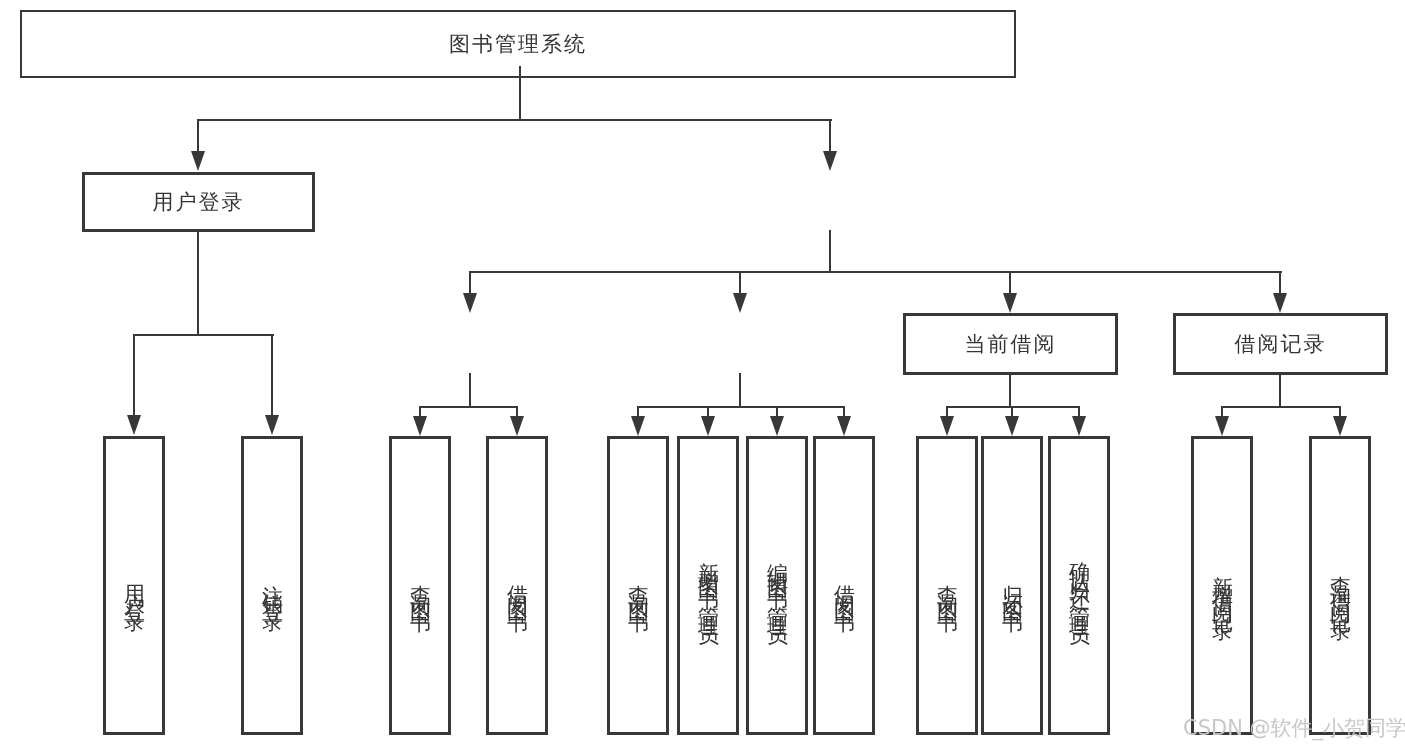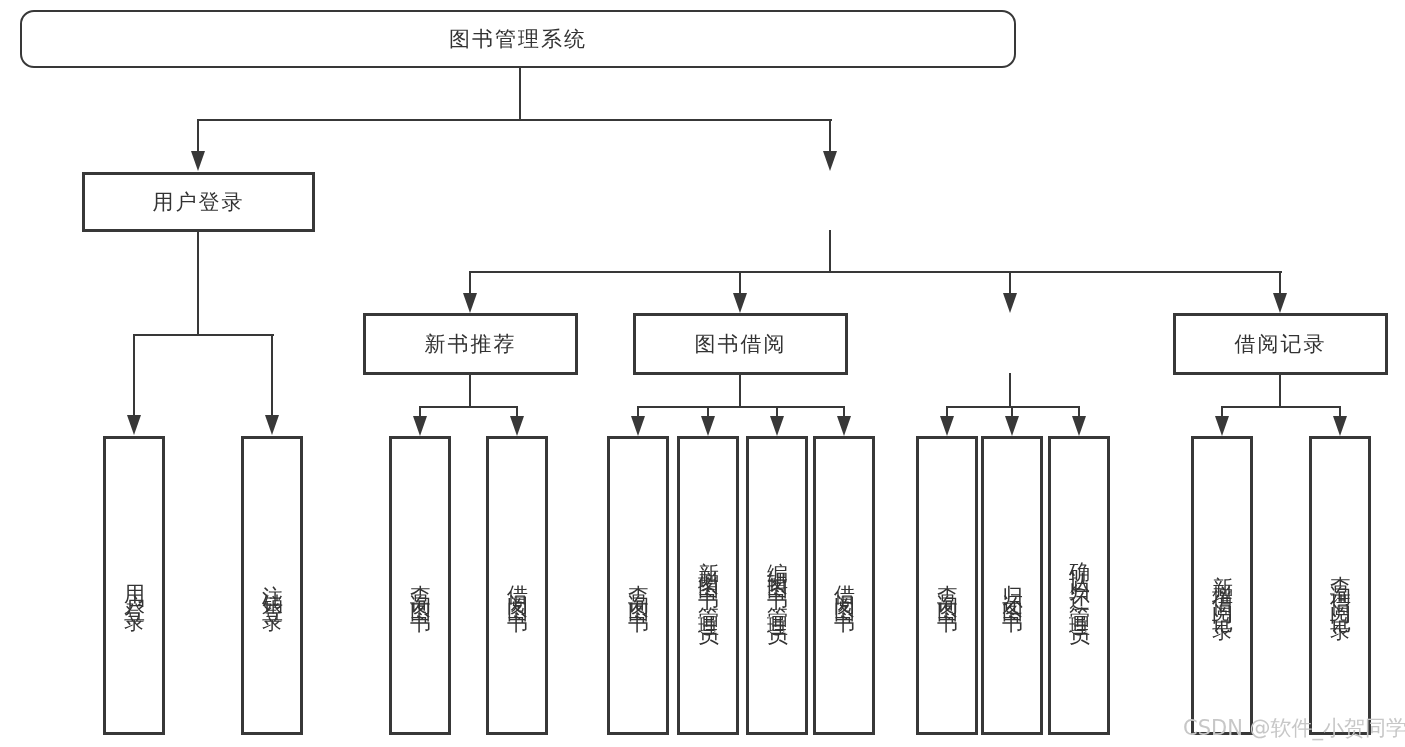--- a/index.html
+++ b/index.html
@@ -45,33 +45,30 @@
     color:#c7c7c7;
     white-space:nowrap;
     z-index:6;
   }
 </style>
 </head>
 <body>
 
 <div class="canvas">
 
-  <div class="box root" style="left:20px;top:10px;width:996px;height:58px;border-radius:14px;">
+  <div class="box root" style="left:20px;top:10px;width:996px;height:68px;">
     <span class="lbl">图书管理系统</span>
   </div>
 
   <div class="box" style="left:82px;top:172px;width:233px;height:60px;">
     <span class="lbl">用户登录</span>
   </div>
 
-  <div class="box" style="left:363px;top:313px;width:215px;height:62px;">
-    <span class="lbl">新书推荐</span>
-  </div>
-  <div class="box" style="left:633px;top:313px;width:215px;height:62px;">
-    <span class="lbl">图书借阅</span>
+  <div class="box" style="left:903px;top:313px;width:215px;height:62px;">
+    <span class="lbl">当前借阅</span>
   </div>
   <div class="box" style="left:1173px;top:313px;width:215px;height:62px;">
     <span class="lbl">借阅记录</span>
   </div>
 
   <div class="box vbox" style="left:103px;top:436px;width:62px;height:299px;">
     <span class="lbl">用户登录</span>
   </div>
   <div class="box vbox" style="left:241px;top:436px;width:62px;height:299px;">
     <span class="lbl">注销登录</span>

